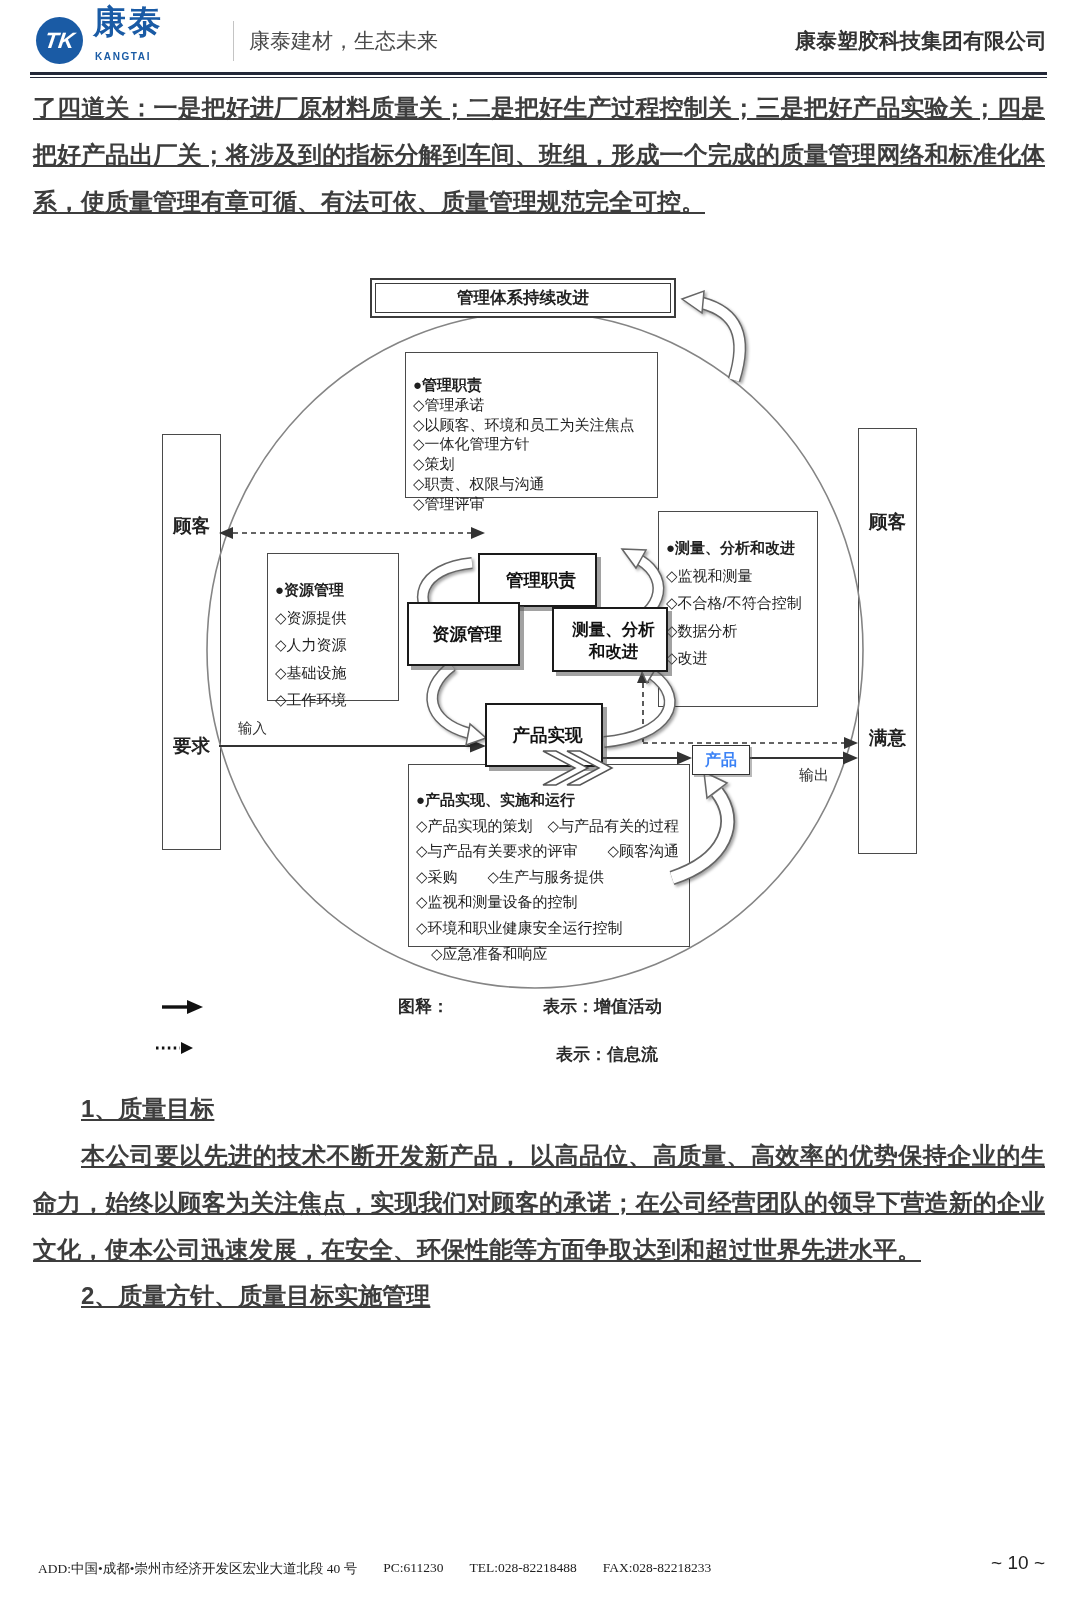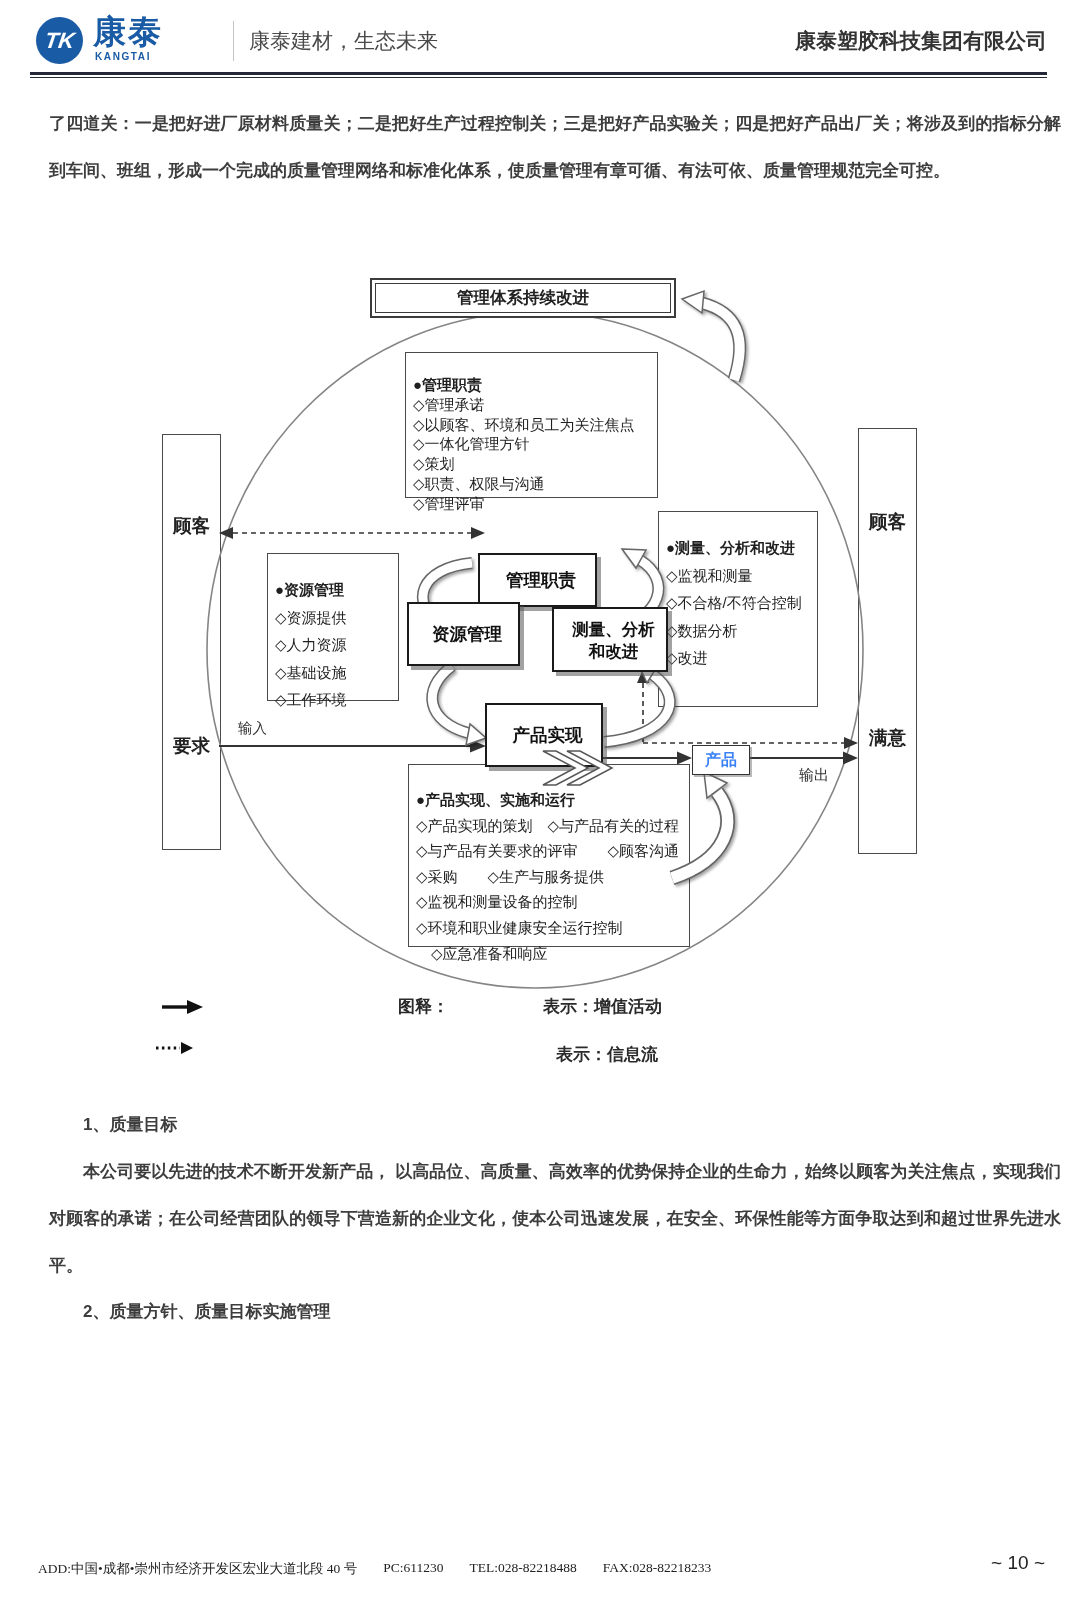--- a/index.html
+++ b/index.html
@@ -5,30 +5,30 @@
   html,body{margin:0;padding:0;background:#e8e8e8;}
   .page{
     position:relative;width:1077px;height:1600px;background:#ffffff;
     margin:0 auto;overflow:hidden;
     font-family:"Liberation Sans","DejaVu Sans",sans-serif;color:#3a3a3a;
   }
   
   .logo-circle{position:absolute;left:36px;top:17px;width:47px;height:47px;border-radius:50%;
     background:#1a5ba5;display:flex;align-items:center;justify-content:center;}
   .logo-circle span{color:#fff;font-weight:bold;font-style:italic;font-size:22px;transform:skewX(-8deg);}
-  .logo-cn{position:absolute;left:93px;top:10px;font-size:33px;font-weight:bold;color:#1a5ba5;letter-spacing:2px;}
+  .logo-cn{position:absolute;left:93px;top:0;font-size:33px;font-weight:bold;color:#1a5ba5;letter-spacing:2px;}
   .logo-en{position:absolute;left:95px;top:51px;font-size:10px;font-weight:bold;color:#1a5ba5;letter-spacing:1.6px;}
   .logo-divider{position:absolute;left:233px;top:21px;width:1px;height:40px;background:#c4c4c4;}
   .slogan{position:absolute;left:249px;top:27px;font-size:21px;font-weight:normal;color:#4a4a4a;}
   .company{position:absolute;right:30px;top:27px;font-size:21px;font-weight:bold;color:#333;}
   .header-rule{position:absolute;left:30px;right:30px;top:72px;height:2px;
     border-top:3px solid #232838;border-bottom:1px solid #232838;}
   
-  .para{position:absolute;left:33px;width:1012px;font-size:17px;line-height:47px;
-    font-weight:600;color:#3d3d3d;text-align:justify;margin:16px;}
+  .para{position:absolute;left:33px;width:1012px;font-size:24px;line-height:47px;
+    font-weight:600;color:#3d3d3d;text-align:justify;margin:0;text-decoration:underline;}
   .indent{text-indent:2em;}
   
   .lyr{position:absolute;left:0;top:0;pointer-events:none;}
   .bar{position:absolute;width:57px;background:#fff;border:1.4px solid #4a4a4a;z-index:1;}
   .bar-label{position:absolute;left:0;width:100%;text-align:center;font-size:18.5px;font-weight:bold;color:#222;}
   .detail-box{position:absolute;background:#fff;border:1.4px solid #4a4a4a;z-index:3;
     color:#1f1f1f;padding:22px 7px;box-sizing:border-box;}
   .detail-box div{white-space:nowrap;}
   .detail-box .t{font-weight:bold;}
   .fs15{font-size:15px;line-height:19.8px;}

